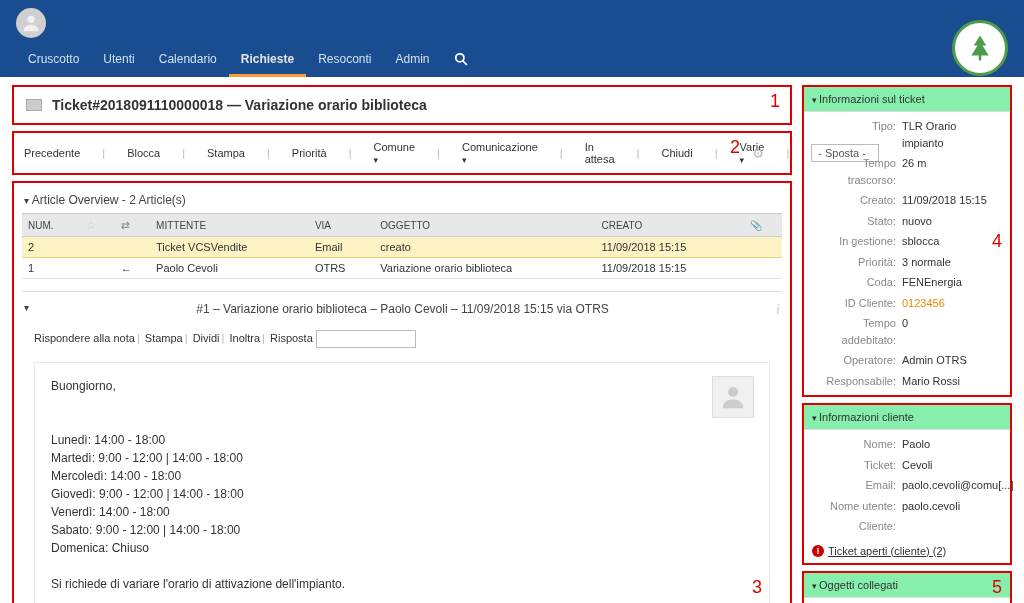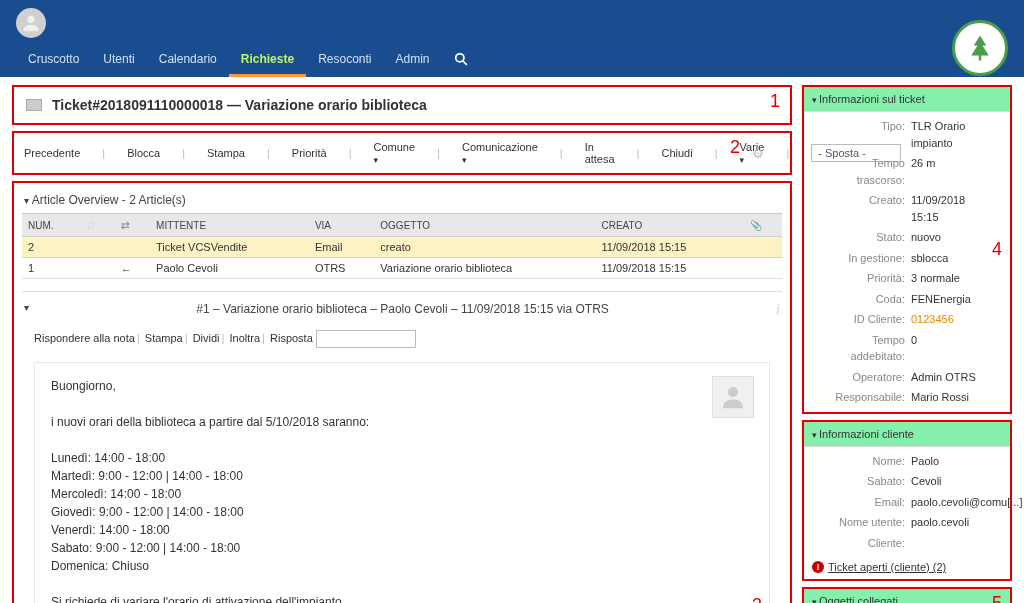--- a/index.html
+++ b/index.html
@@ -26,21 +26,21 @@
     }
     .avatar-circle svg { width: 22px; height: 22px; fill: #f0f0f0; }
     .nav-tabs { display: flex; gap: 0; }
     .nav-tab {
       color: #d0e0f0;
       padding: 8px 12px 1px;
       font-size: 12px;
       cursor: pointer;
     }
     .nav-tab.active {
-      color: #bef264;
+      color: #e5e5e5;
       border-bottom: 3px solid #ff9933;
       font-weight: bold;
     }
     .search-icon { color: #fff; padding: 8px 12px; cursor: pointer; font-size: 14px; }
     .logo-badge {
       position: absolute;
       right: 16px;
       top: 20px;
       width: 56px;
       height: 56px;
@@ -80,21 +80,21 @@
     }
     .actions-bar .sep { color: #bbb; margin: 0 2px; }
     .actions-bar .act { color: #333; cursor: pointer; }
     .actions-bar .dd::after { content: " ▾"; font-size: 9px; }
     .move-select {
       border: 1px solid #bbb;
       padding: 2px 6px;
       font-size: 11px;
       color: #555;
       background: #fff;
-      width: 90px;
+      width: 68px;
     }
     .gear { position: absolute; right: 26px; color: #bbb; font-size: 13px; cursor: pointer; }
     .num2 { position: absolute; right: 50px; top: 4px; color: #e00000; font-size: 18px; }
     .content-block {
       border: 2px solid #e00000;
       padding: 6px 8px 8px;
       margin-bottom: 6px;
       position: relative;
     }
     .block-header {
@@ -184,21 +184,21 @@
       position: relative;
     }
     .panel-title {
       background: #86efac;
       padding: 6px 8px;
       font-size: 11px;
       color: #333;
       border-bottom: 1px solid #ddd;
     }
     .panel-title::before { content: "▾ "; font-size: 9px; }
-    .panel-body { padding: 4px 15px; }
+    .panel-body { padding: 4px 6px; }
     .info-row {
       display: flex;
       padding: 2px 8px;
       font-size: 11px;
       line-height: 1.5;
     }
     .info-label {
       flex: 0 0 84px;
       text-align: right;
       color: #888;
@@ -337,21 +337,20 @@
           <span class="act">Stampa</span><span class="sep">|</span>
           <span class="act">Dividi</span><span class="sep">|</span>
           <span class="act">Inoltra</span><span class="sep">|</span>
           <span class="act">Risposta</span>
           <input class="reply-input" style="">
         </div>
         <div class="article-body-wrap">
           <div class="article-body">
             <div>Buongiorno,</div>
             <br>
-            <div>i nuovi orari della biblioteca a partire dal 5/10/2018 saranno:</div>
             <br>
             <div id="body-lines">
                 <div>Lunedì: 14:00 - 18:00</div>
                 <div>Martedì: 9:00 - 12:00 | 14:00 - 18:00</div>
                 <div>Mercoledì: 14:00 - 18:00</div>
                 <div>Giovedì: 9:00 - 12:00 | 14:00 - 18:00</div>
                 <div>Venerdì: 14:00 - 18:00</div>
                 <div>Sabato: 9:00 - 12:00 | 14:00 - 18:00</div>
                 <div>Domenica: Chiuso</div>
               </div>
@@ -424,21 +423,21 @@
     </div>
 
     <div class="side-panel">
       <div class="panel-title">Informazioni cliente</div>
       <div class="panel-body" id="customer-info-rows">
           <div class="info-row">
             <div class="info-label">Nome:</div>
             <div class="info-value">Paolo</div>
           </div>
           <div class="info-row">
-            <div class="info-label">Sabato:</div>
+            <div class="info-label">Ticket:</div>
             <div class="info-value">Cevoli</div>
           </div>
           <div class="info-row">
             <div class="info-label">Email:</div>
             <div class="info-value">paolo.cevoli@comu[...]</div>
           </div>
           <div class="info-row">
             <div class="info-label">Nome utente:</div>
             <div class="info-value">paolo.cevoli</div>
           </div>

